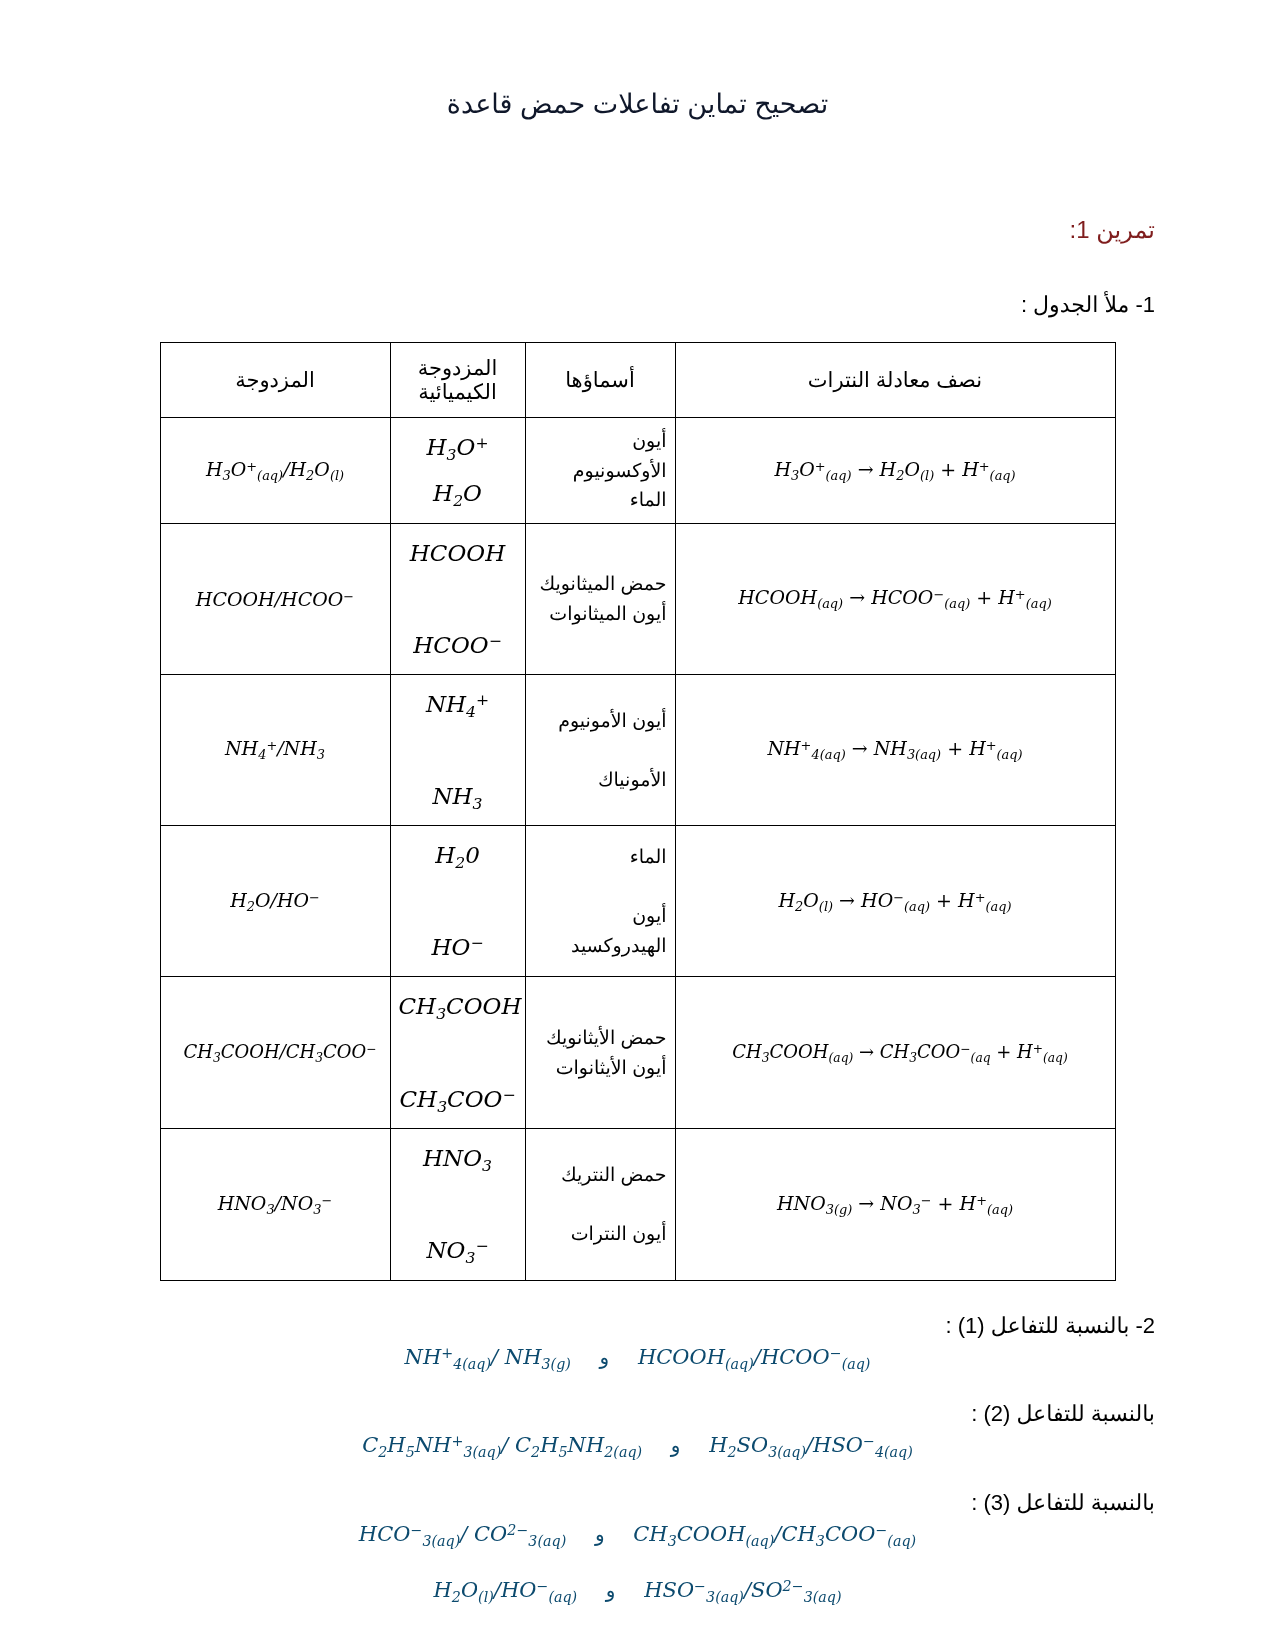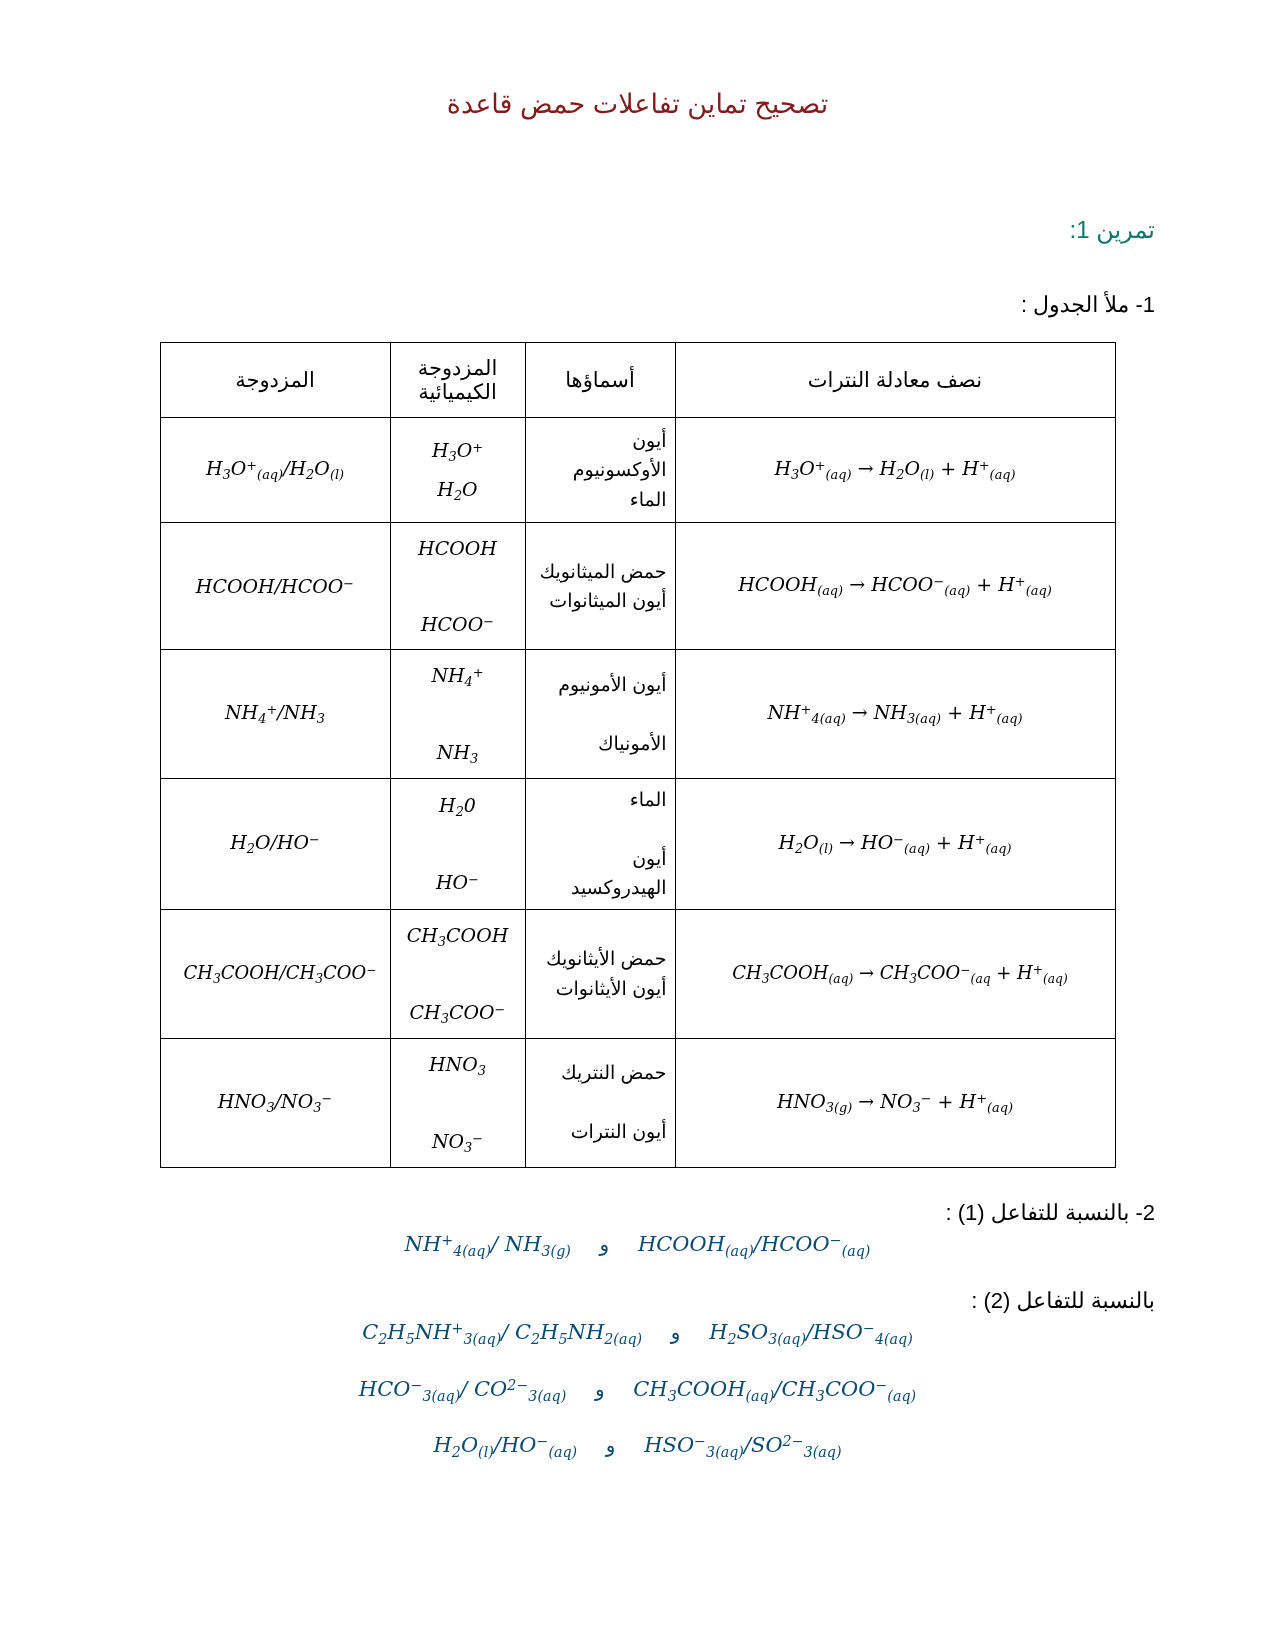--- a/index.html
+++ b/index.html
@@ -15,29 +15,29 @@
     position: relative;
     overflow: hidden;
   }
   .page {
     box-sizing: border-box;
     width: 1275px;
     height: 1650px;
     padding: 88px 120px 40px 120px;
   }
   .doc-title {
-    color: #7f1d1d;
+    color: #0f172a;
     font-size: 27px;
     text-align: center;
     font-weight: 400;
     margin: 0 0 96px 0;
     direction: rtl;
   }
   .ex-title {
-    color: #0f766e;
+    color: #7f1d1d;
     font-size: 24px;
     text-align: right;
     font-weight: 400;
     margin: 0 0 48px 0;
     direction: rtl;
   }
   .q-line {
     font-size: 22px;
     text-align: right;
     direction: rtl;
@@ -77,21 +77,21 @@
   }
   .mathy.small { font-size: 18px; padding-left: 18px; }
   .names {
     font-size: 19px;
     direction: rtl;
     line-height: 1.55;
   }
   .species {
     font-family: "DejaVu Serif", serif;
     font-style: italic;
-    font-size: 19px;
+    font-size: 23px;
     direction: ltr;
     text-align: center;
     line-height: 2.0;
   }
   .row-tall td { height: 92px; }
 
   sub { font-size: 0.68em; vertical-align: -0.32em; font-style: italic; }
   sup { font-size: 0.68em; vertical-align: 0.42em; font-style: italic; }
 
   .answers { margin-top: 32px; }
@@ -184,18 +184,19 @@
     </tbody>
   </table>
 
   <div class="answers">
     <div class="ans-q">2- بالنسبة للتفاعل (1) :</div>
     <div class="ans-val">NH<sup>+</sup><sub>4(aq)</sub>/ NH<sub>3(g)</sub>   <span class="wa">و</span>   HCOOH<sub>(aq)</sub>/HCOO<sup>−</sup><sub>(aq)</sub></div>
 
     <div class="ans-q">بالنسبة للتفاعل (2) :</div>
     <div class="ans-val">C<sub>2</sub>H<sub>5</sub>NH<sup>+</sup><sub>3(aq)</sub>/ C<sub>2</sub>H<sub>5</sub>NH<sub>2(aq)</sub>   <span class="wa">و</span>   H<sub>2</sub>SO<sub>3(aq)</sub>/HSO<sup>−</sup><sub>4(aq)</sub></div>
 
+    <div class="ans-q">بالنسبة للتفاعل (3) :</div>
     <div class="ans-val">HCO<sup>−</sup><sub>3(aq)</sub>/ CO<sup>2−</sup><sub>3(aq)</sub>   <span class="wa">و</span>   CH<sub>3</sub>COOH<sub>(aq)</sub>/CH<sub>3</sub>COO<sup>−</sup><sub>(aq)</sub></div>
 
     <div class="ans-val">H<sub>2</sub>O<sub>(l)</sub>/HO<sup>−</sup><sub>(aq)</sub>   <span class="wa">و</span>   HSO<sup>−</sup><sub>3(aq)</sub>/SO<sup>2−</sup><sub>3(aq)</sub></div>
   </div>
 
 </div>
 
 </body></html>

